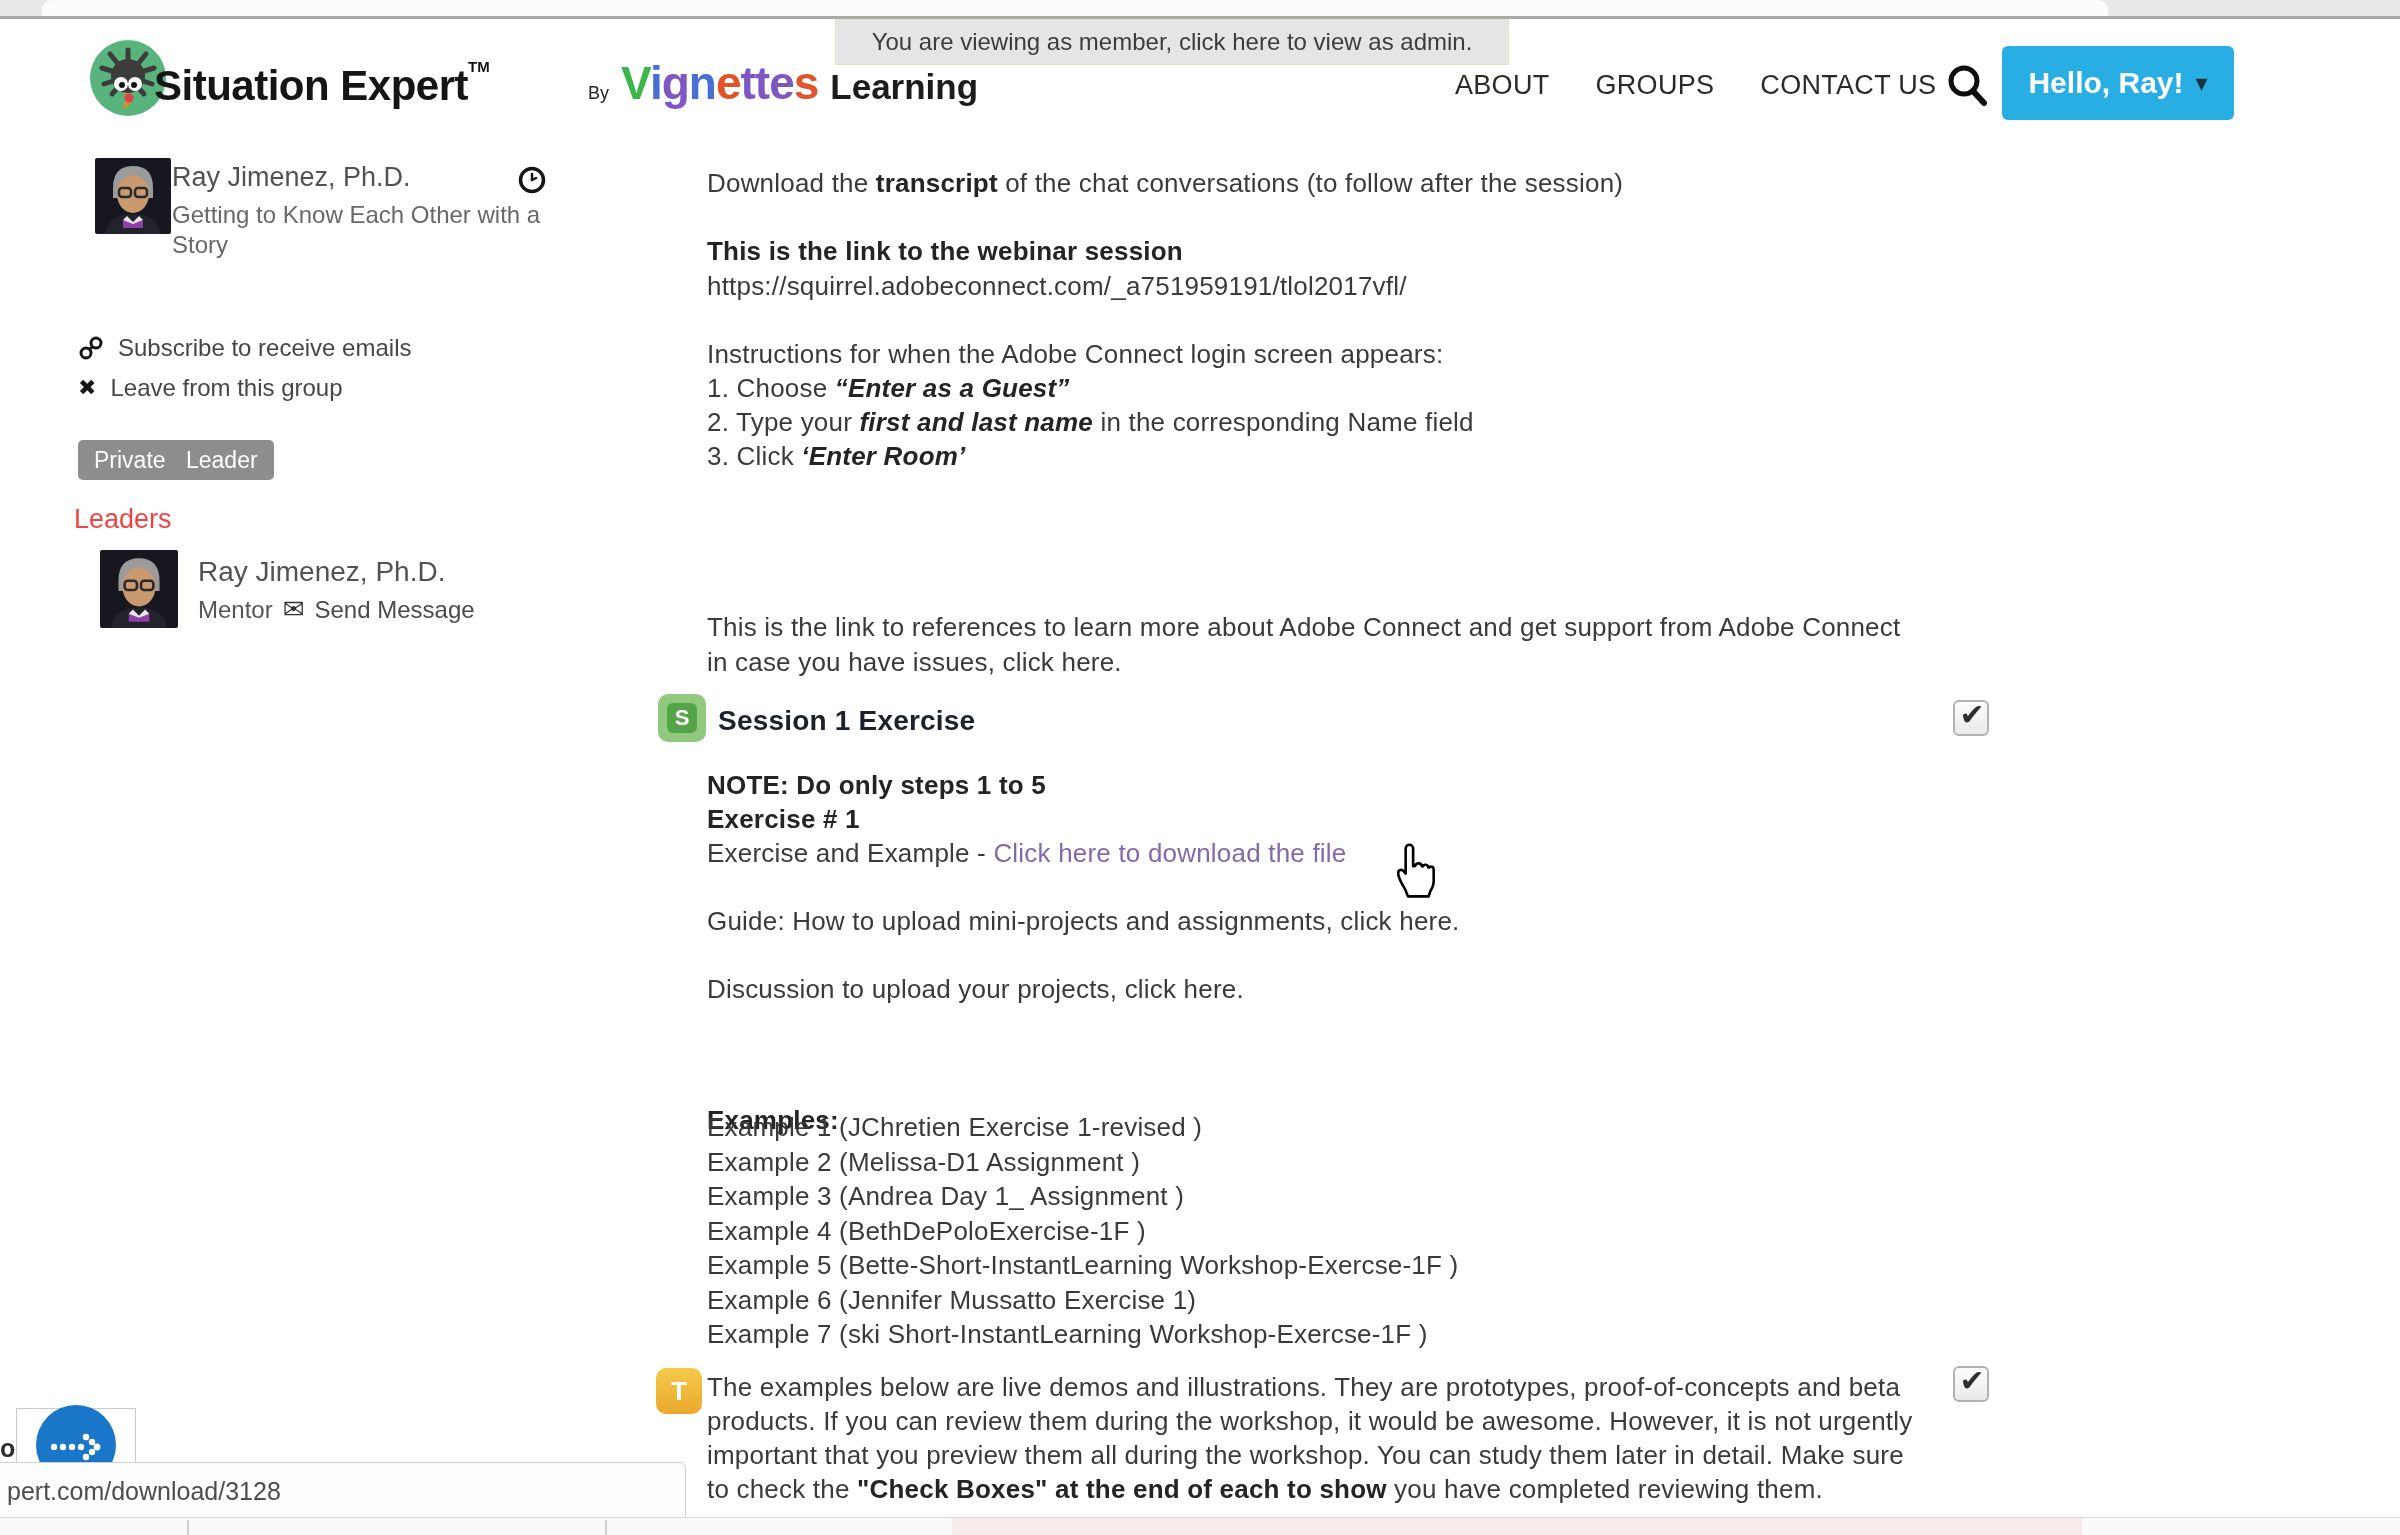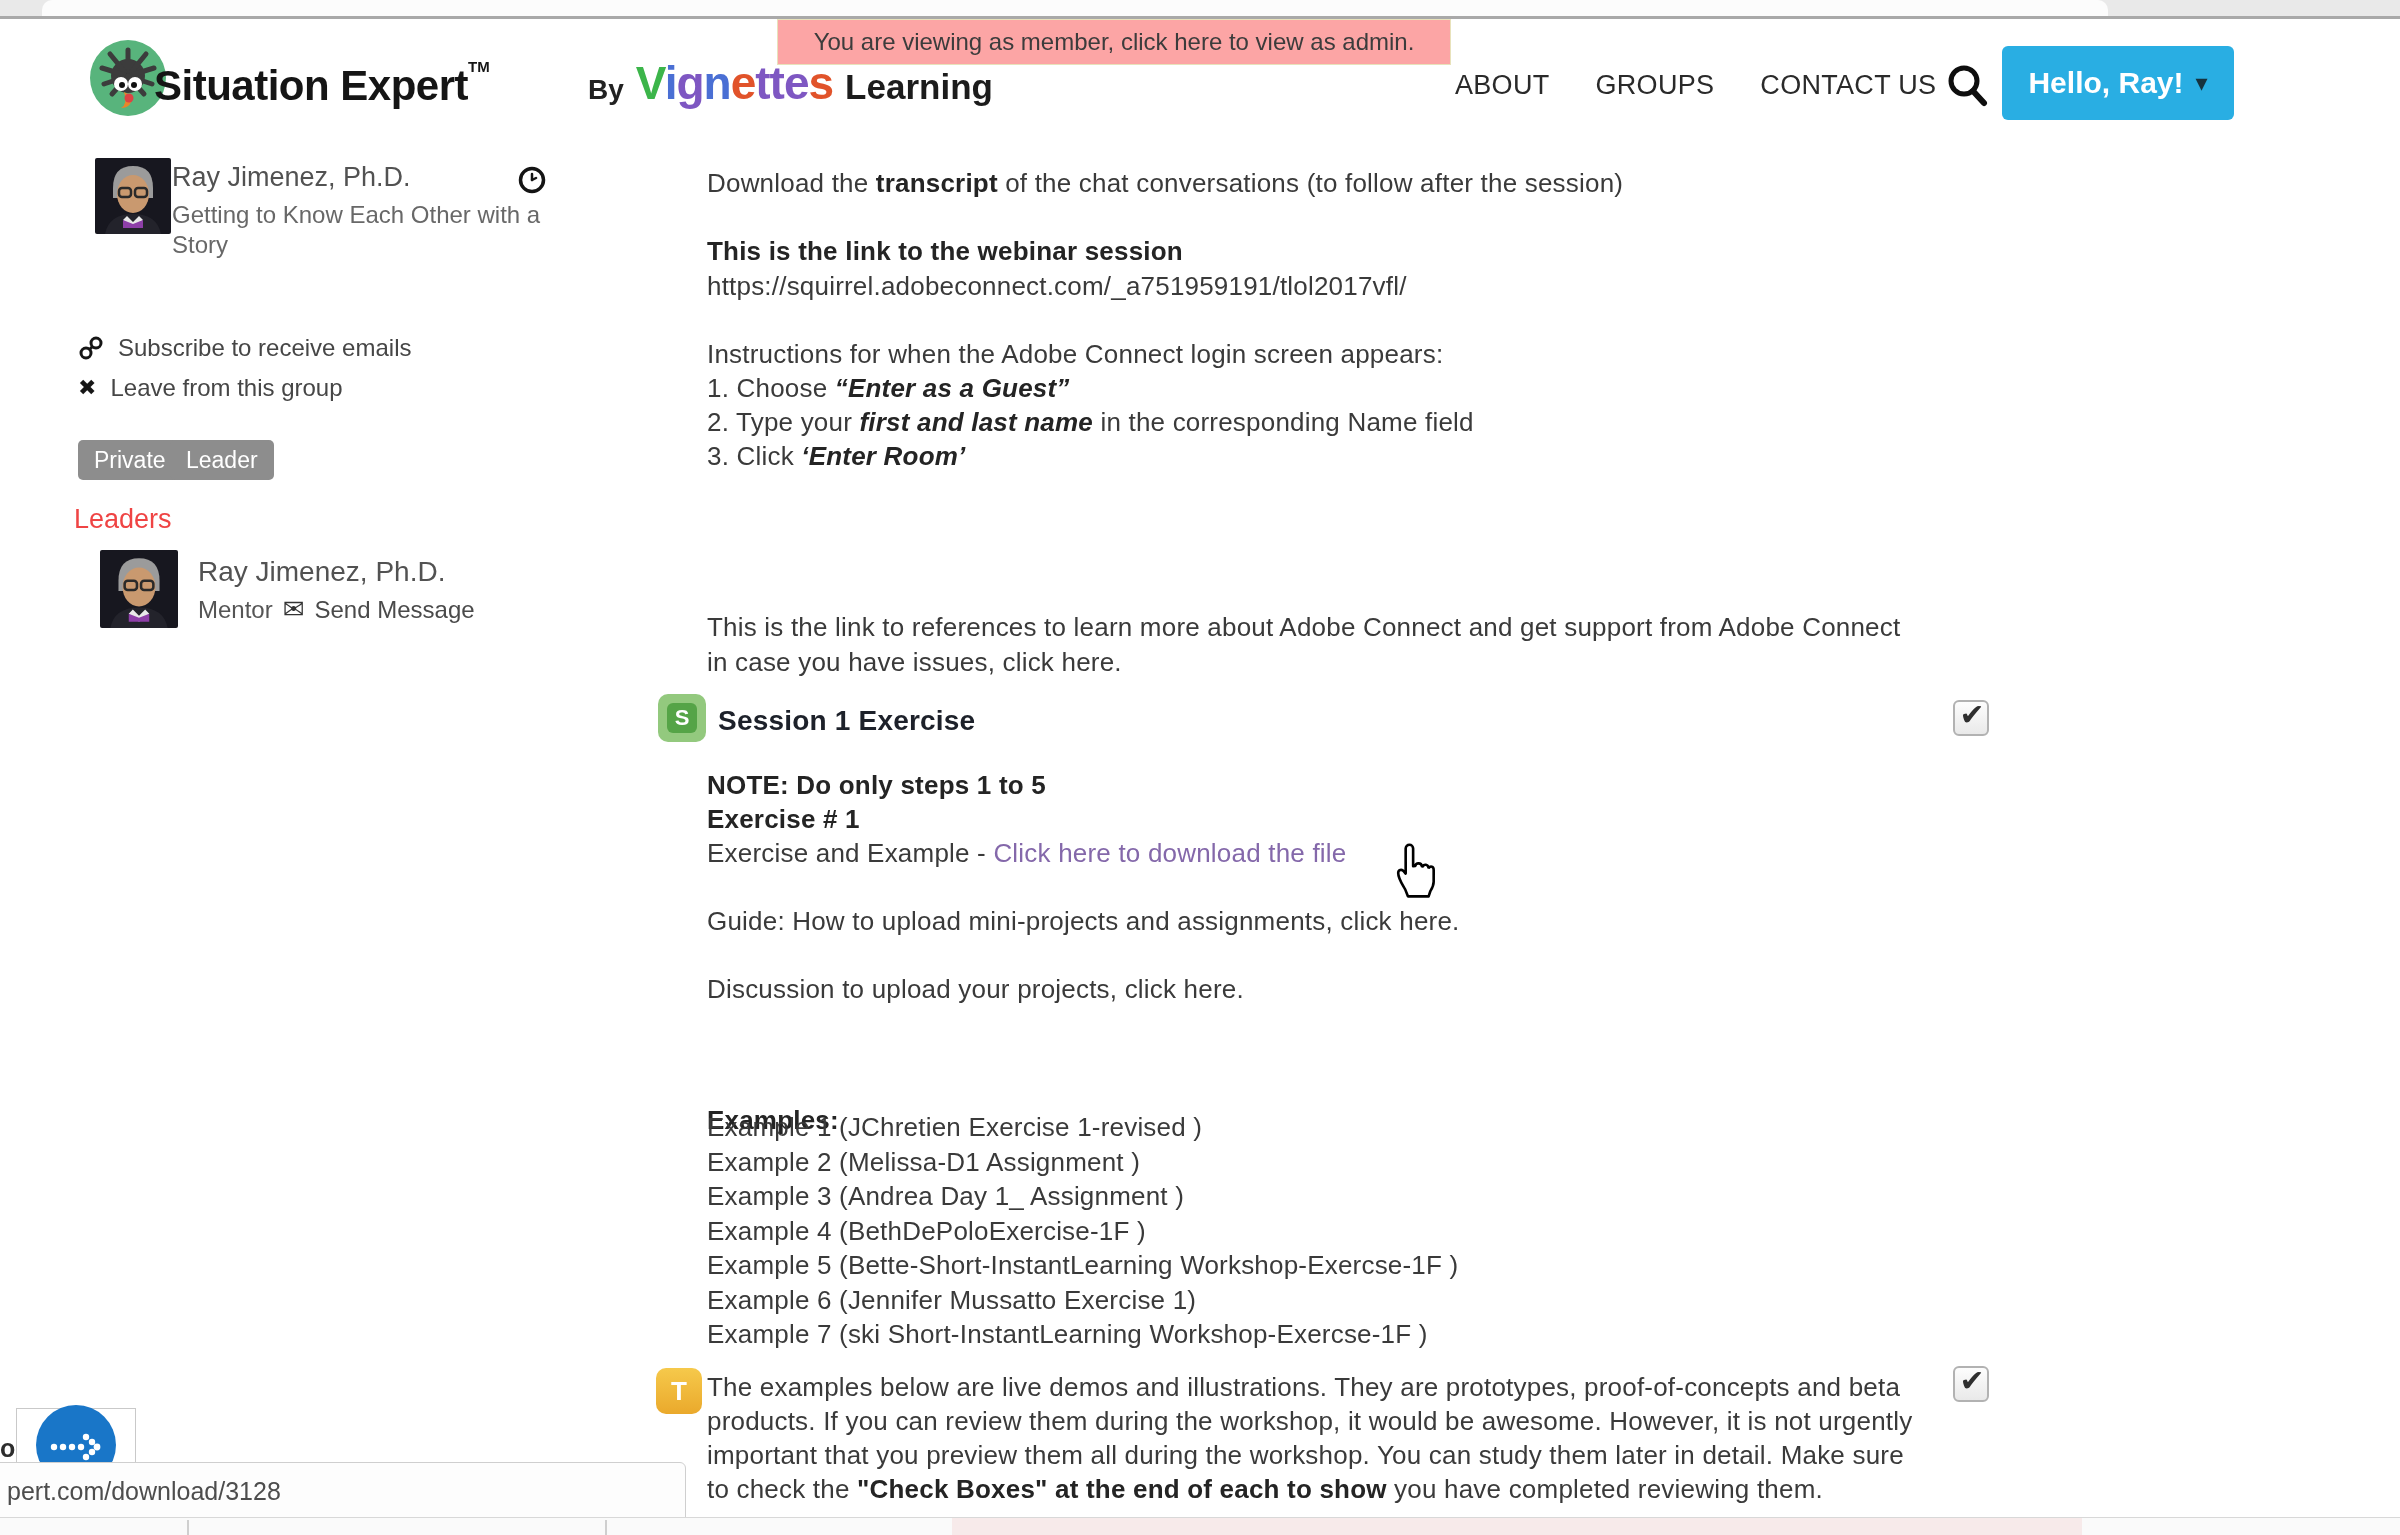--- a/index.html
+++ b/index.html
@@ -6,29 +6,29 @@
   #canvas{position:relative;width:2400px;height:1535px;background:#ffffff;overflow:hidden;
           font-family:"Liberation Sans",sans-serif;color:#3a3a3a;}
 
   
   .top-strip{position:absolute;left:0;top:0;width:2400px;height:16px;background:#e9e9e9;}
   .top-tab{position:absolute;left:42px;top:0;width:2066px;height:16px;background:#fcfcfc;
            border-radius:10px 10px 0 0;}
   .top-line{position:absolute;left:0;top:16px;width:2400px;height:3px;background:#a9a9a9;}
 
   
-  .notice{position:absolute;left:777px;top:19px;width:672px;height:44px;background:#fca5a5;
+  .notice{position:absolute;left:835px;top:19px;width:672px;height:44px;background:#e5e5e5;
           border:1px solid #e8e2bb;display:flex;align-items:center;justify-content:center;
           font-size:24px;color:#3c3c3c;cursor:pointer;}
   .logo-circle{position:absolute;left:88px;top:38px;width:80px;height:80px;}
   .brand{position:absolute;left:154px;top:58px;font-size:42px;font-weight:600;color:#151515;
          letter-spacing:-0.5px;}
   .brand sup{font-size:15px;font-weight:700;vertical-align:28px;letter-spacing:0;}
   .byline{position:absolute;left:588px;top:56px;display:flex;align-items:baseline;gap:12px;}
-  .byline .by{font-size:28px;font-weight:700;color:#222;}
+  .byline .by{font-size:18px;font-weight:400;color:#222;}
   .byline .vig{font-size:46px;font-weight:700;letter-spacing:-1px;text-align:right;}
   .byline .learn{font-size:35px;font-weight:700;color:#1c1c1c;}
   .nav{position:absolute;left:1455px;top:70px;display:flex;gap:46px;align-items:center;}
   .nav .nav-item{font-size:27px;color:#2a2a2a;letter-spacing:0.3px;cursor:pointer;}
   .search-btn{position:absolute;left:1944px;top:62px;width:46px;height:46px;cursor:pointer;}
   .hello-btn{position:absolute;left:2002px;top:46px;width:232px;height:74px;border-radius:6px;
              display:flex;align-items:center;justify-content:center;gap:12px;cursor:pointer;}
   .hello-btn .hello-label{color:#fff;font-size:30px;font-weight:700;}
   .hello-btn .caret{color:#16323e;font-size:24px;line-height:1;}
 

